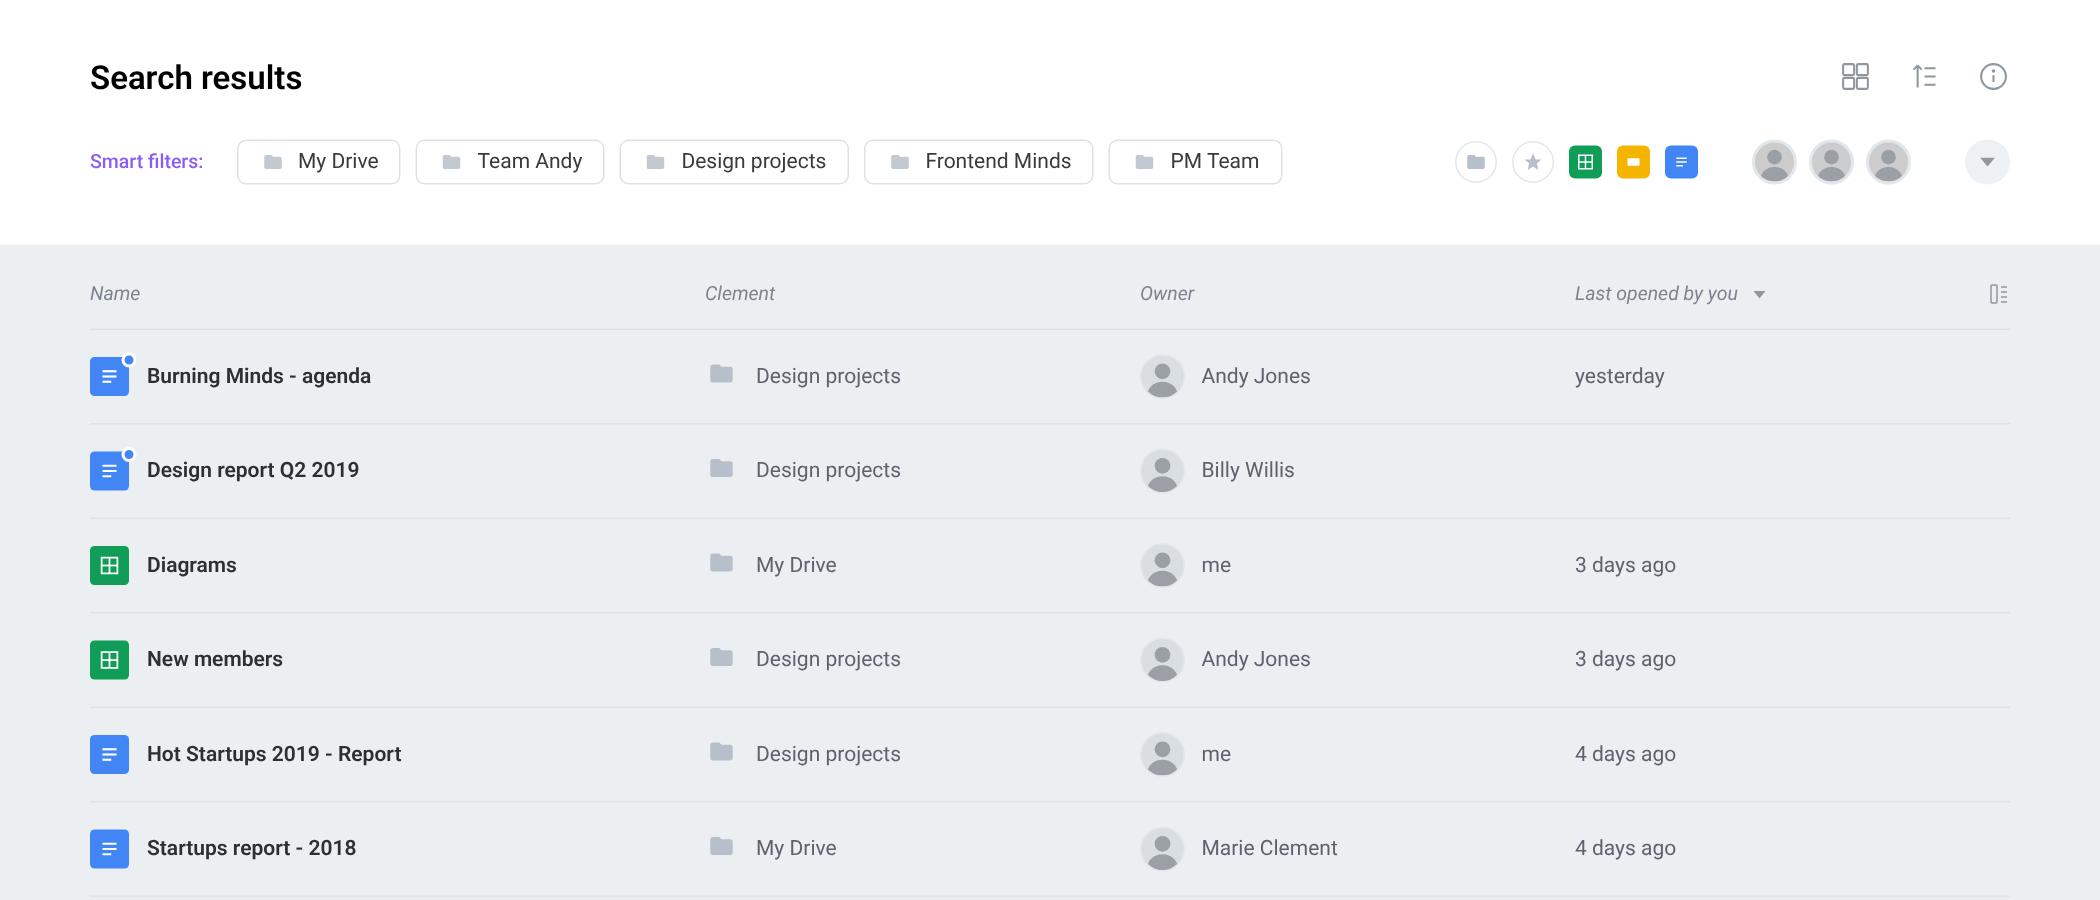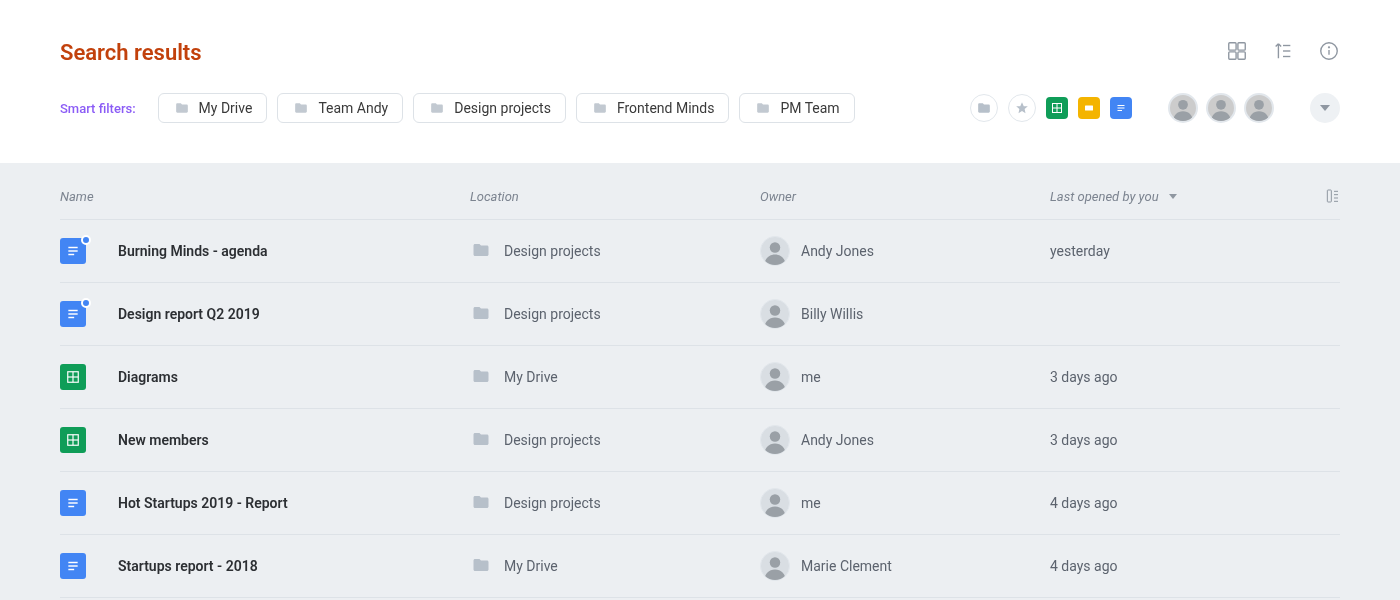--- a/index.html
+++ b/index.html
@@ -1,19 +1,19 @@
 <!DOCTYPE html>
 <html><head>
 <meta charset="utf-8">
 <style>
   * { box-sizing: border-box; margin: 0; padding: 0; }
   html, body { width: 1400px; height: 600px; font-family: -apple-system, BlinkMacSystemFont, "Segoe UI", Roboto, Arial, sans-serif; background: #fff; color: #333; }
   .page { width: 1400px; }
   .header-area { padding: 40px 60px 20px 60px; background: #fff; }
-  .title { font-size: 22px; font-weight: 600; color: #c2410c; margin-bottom: 28px; }
+  .title { font-size: 22px; font-weight: 600; color: #000000; margin-bottom: 28px; }
   .filter-row { display: flex; align-items: center; gap: 18px; }
   .filter-label { font-size: 13px; color: #8b5cf6; font-weight: 500; margin-right: 4px; }
   .chips { display: flex; gap: 10px; flex: 1; }
   .chip { display: inline-flex; align-items: center; gap: 8px; padding: 6px 14px; border: 1px solid #dde2e7; border-radius: 6px; font-size: 14px; color: #3a3a3a; cursor: pointer; background: #fff; }
   .chip .folder-mini { width: 18px; height: 14px; fill: #c2c9d1; }
   .circle-icon { width: 28px; height: 28px; border-radius: 50%; border: 1px solid #e2e7ec; display: flex; align-items: center; justify-content: center; cursor: pointer; background: #fff; }
   .top-right-tools { position: absolute; right: 60px; top: 40px; display: flex; gap: 24px; align-items: center; }
   .tool-icon { width: 22px; height: 22px; stroke: #8f97a1; fill: none; stroke-width: 1.5; cursor: pointer; }
   .avatars-row { display: flex; gap: 8px; margin-left: 18px; }
   .avatar-sm { width: 30px; height: 30px; border-radius: 50%; background: #ccc; border: 2px solid #e2e7ec; overflow: hidden; display: flex; align-items: flex-end; justify-content: center; cursor: pointer; }
@@ -22,21 +22,21 @@
   .more-btn svg { width: 10px; height: 6px; fill: #8f97a1; }
   .results-area { background: #eceff2; padding: 0 60px 40px 60px; margin-top: 20px; }
   .table-header { display: flex; align-items: center; padding: 24px 0 14px 0; color: #7c8490; font-size: 13px; border-bottom: 1px solid #dde2e7; font-style: italic; }
   .col-name { flex: 0 0 410px; padding-left: 0; }
   .col-location { flex: 0 0 290px; }
   .col-owner { flex: 0 0 290px; }
   .col-opened { flex: 1; display: flex; align-items: center; gap: 10px; }
   .col-tool { flex: 0 0 40px; display: flex; justify-content: flex-end; }
   .sort-arrow { width: 0; height: 0; border-left: 4px solid transparent; border-right: 4px solid transparent; border-top: 5px solid #8f97a1; }
   .row { display: flex; align-items: center; padding: 16px 0; border-bottom: 1px solid #dde2e7; cursor: pointer; }
-  .file-cell { display: flex; align-items: center; gap: 32px; }
+  .file-cell { display: flex; align-items: center; gap: 12px; }
   .file-icon-wrap { position: relative; width: 26px; height: 26px; }
   .file-icon { width: 26px; height: 26px; border-radius: 3px; display: flex; align-items: center; justify-content: center; }
   .file-icon.doc { background: #4285f4; }
   .file-icon.sheet { background: #0f9d58; }
   .file-icon svg { width: 14px; height: 14px; fill: #fff; }
   .badge-dot { position: absolute; top: -3px; right: -5px; width: 10px; height: 10px; border-radius: 50%; background: #4285f4; border: 2px solid #fff; }
   .file-name { font-size: 14px; font-weight: 600; color: #2c2f33; }
   .loc-cell { display: flex; align-items: center; gap: 12px; color: #5c636e; font-size: 14px; }
   .loc-cell svg { width: 22px; height: 18px; fill: #b7c0ca; }
   .owner-cell { display: flex; align-items: center; gap: 11px; color: #5c636e; font-size: 14px; }
@@ -168,21 +168,21 @@
           <svg viewBox="0 0 10 6">
             <path d="M0 0l5 6 5-6z"></path>
           </svg>
         </span>
   </div>
 </div>
 
 <div class="results-area">
   <div class="table-header">
     <div class="col-name">Name</div>
-    <div class="col-location">Location</div>
+    <div class="col-location">Clement</div>
     <div class="col-owner">Owner</div>
     <div class="col-opened">
       <span>Last opened by you</span>
       <span class="sort-arrow"></span>
     </div>
     <div class="col-tool">
       <svg viewBox="0 0 24 24">
             <rect x="5" y="3" width="6" height="18" rx="1"></rect>
             <line x1="15" y1="5" x2="21" y2="5"></line>
             <line x1="15" y1="10" x2="21" y2="10"></line>

